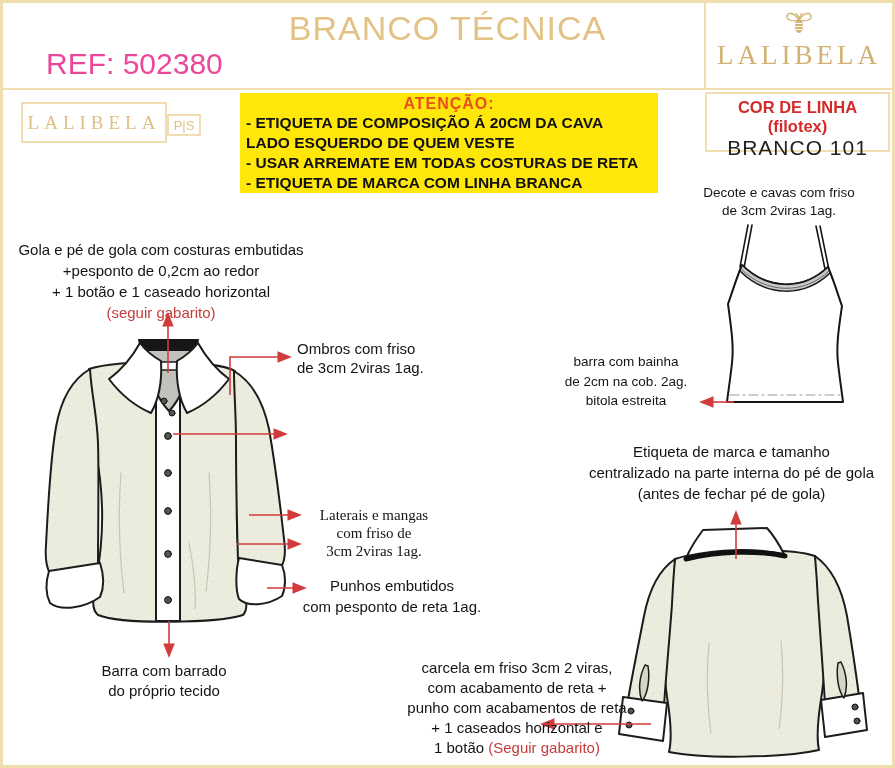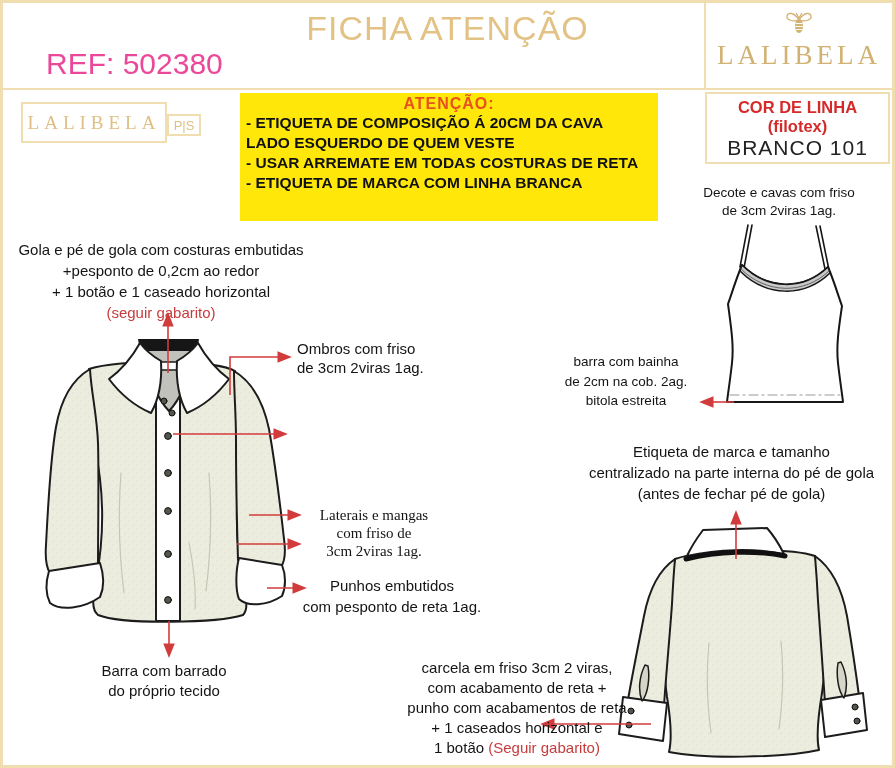--- a/index.html
+++ b/index.html
@@ -17,26 +17,26 @@
   .hrule{position:absolute;left:0;top:85px;width:895px;border-top:2px solid #f0ddb0;}
   .vrule{position:absolute;left:701px;top:0;height:86px;border-left:2px solid #f0ddb0;}
 
   .brand-box{position:absolute;left:18px;top:99px;width:146px;height:41px;border:2px solid #f0ddb0;
              display:flex;align-items:center;justify-content:center;box-sizing:border-box;
              font-family:"Liberation Serif","DejaVu Serif",serif;font-size:19px;letter-spacing:5px;color:#dfc084;}
   .ps-box{position:absolute;left:164px;top:111px;width:34px;height:22px;border:2px solid #f0ddb0;
           display:flex;align-items:center;justify-content:center;box-sizing:border-box;
           font-size:13px;color:#dfc084;}
 
-  .attention{position:absolute;left:237px;top:90px;width:418px;height:128px;background:#ffe70a;
+  .attention{position:absolute;left:237px;top:90px;width:418px;height:100px;background:#ffe70a;
              box-sizing:border-box;padding:2px 6px;}
   .attention-title{text-align:center;font-size:16px;font-weight:bold;color:#e8511d;letter-spacing:1px;}
   .attention-line{font-size:15.5px;font-weight:bold;color:#111;line-height:20px;white-space:nowrap;}
 
-  .cor-box{position:absolute;left:702px;top:89px;width:185px;height:72px;border:2px solid #f0ddb0;
+  .cor-box{position:absolute;left:702px;top:89px;width:185px;height:60px;border:2px solid #f0ddb0;
            box-sizing:border-box;text-align:center;padding-top:4px;background:#fff;}
   .cor-label{font-size:16.5px;font-weight:bold;color:#d42a2a;}
   .cor-value{font-size:21px;color:#222;letter-spacing:1px;margin-top:0;}
 
   .note{position:absolute;font-size:15px;line-height:21px;text-align:center;}
   .red{color:#c63c3c;}
   #note-collar{left:8px;top:236px;width:300px;}
   #note-shoulders{left:294px;top:336px;width:140px;line-height:19px;text-align:left;}
   #note-placket{left:280px;top:399px;width:252px;}
   #note-sides{left:300px;top:503px;width:142px;line-height:18px;font-family:Liberation Serif, serif;}
@@ -137,21 +137,21 @@
       <path marker-end="url(#ah)" d="M264,585 L301,585"></path>
       <path marker-end="url(#ah)" d="M166,618 L166,652"></path>
       <path marker-end="url(#ah)" d="M731,399 L699,399"></path>
       <path marker-end="url(#ah)" d="M733,556 L733,510"></path>
       <path marker-end="url(#ah)" d="M648,721 L540,721"></path>
     </g>
   </svg>
 
   <div class="layer">
 
-    <div class="title">FICHA ATENÇÃO</div>
+    <div class="title">BRANCO TÉCNICA</div>
     <div class="ref">REF: 502380</div>
     <div class="logo">
       <svg width="30" height="26" viewBox="0 0 30 26">
         <g stroke="#d2b272" fill="none" stroke-width="1.3">
           <path d="M12,4 L15,9 L18,4"></path>
           <path d="M15,11 C10,3 4,3 3,7 C2,11 9,13 15,11 Z"></path>
           <path d="M15,11 C20,3 26,3 27,7 C28,11 21,13 15,11 Z"></path>
           <ellipse cx="15" cy="17" rx="4" ry="7" fill="#d2b272" stroke="none"></ellipse>
           <path stroke="#fff" stroke-width="1" d="M11.5,14.5 L18.5,14.5 M11.2,17.5 L18.8,17.5 M12,20.5 L18,20.5"></path>
         </g>

